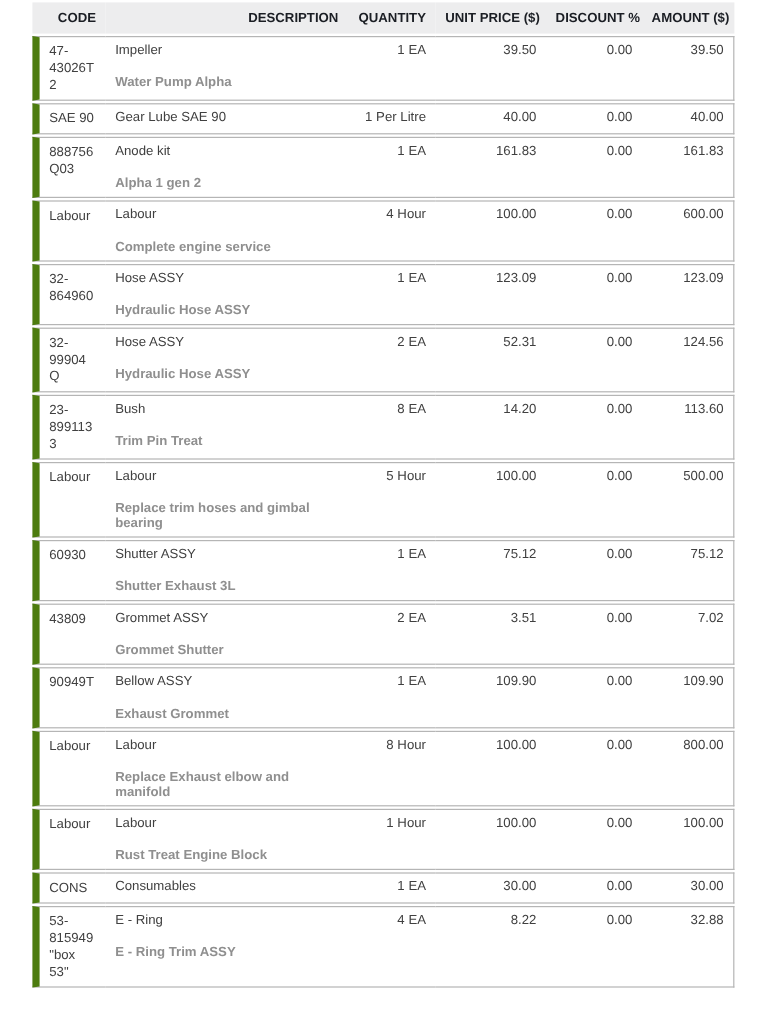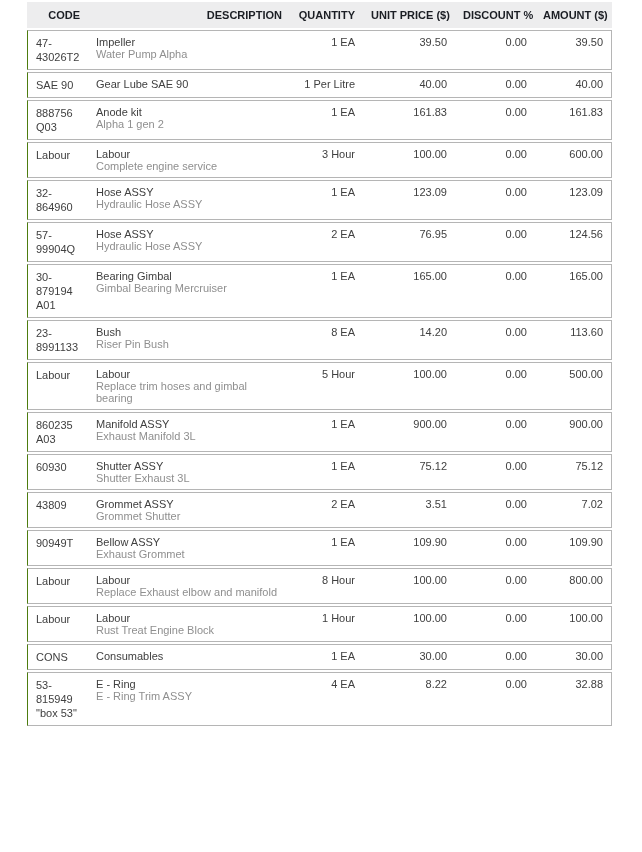--- a/index.html
+++ b/index.html
@@ -39,28 +39,28 @@
 
   tbody td {
     border-top: 1px solid #b5b5b5;
     border-bottom: 1px solid #b5b5b5;
     vertical-align: top;
     padding: 5px 8px;
     color: #404040;
     line-height: 12px;
     word-wrap: break-word;
   }
-  tbody td:first-child { border-left: 1px solid #4d7c0f; }
+  tbody td:first-child { border-left: 6px solid #4d7c0f; }
   tbody td:last-child  { border-right: 1px solid #b5b5b5; }
   tbody td.num { text-align: right; white-space: nowrap; }
 
   td.code { line-height: 14px; }
 
   .desc-main { color: #404040; }
-  .desc-sub  { color: #8f8f8f; margin-top: 0; }
+  .desc-sub  { color: #8f8f8f; margin-top: 15px; font-weight: bold; }
 </style>
 </head>
 <body>
 
 <table class="items">
   <colgroup>
     <col class="c-code">
       <col class="c-desc">
       <col class="c-qty">
     <col class="c-unit">
@@ -113,98 +113,76 @@
     <td class="num">0.00</td>
     <td class="num">161.83</td>
   </tr>
 
   <tr>
     <td class="code">Labour</td>
     <td>
       <div class="desc-main">Labour</div>
       <div class="desc-sub">Complete engine service</div>
     </td>
-    <td class="num">3 Hour</td>
+    <td class="num">4 Hour</td>
     <td class="num">100.00</td>
     <td class="num">0.00</td>
     <td class="num">600.00</td>
   </tr>
 
 
   <tr>
     <td class="code">32-864960</td>
     <td>
       <div class="desc-main">Hose ASSY</div>
       <div class="desc-sub">Hydraulic Hose ASSY</div>
     </td>
     <td class="num">1 EA</td>
     <td class="num">123.09</td>
     <td class="num">0.00</td>
     <td class="num">123.09</td>
   </tr>
 
   <tr>
-    <td class="code">57-99904Q</td>
+    <td class="code">32-99904Q</td>
     <td>
       <div class="desc-main">Hose ASSY</div>
       <div class="desc-sub">Hydraulic Hose ASSY</div>
     </td>
     <td class="num">2 EA</td>
-    <td class="num">76.95</td>
+    <td class="num">52.31</td>
     <td class="num">0.00</td>
     <td class="num">124.56</td>
   </tr>
 
-  <tr>
-    <td class="code">30-879194A01</td>
-    <td>
-      <div class="desc-main">Bearing Gimbal</div>
-      <div class="desc-sub">Gimbal Bearing Mercruiser</div>
-    </td>
-    <td class="num">1 EA</td>
-    <td class="num">165.00</td>
-    <td class="num">0.00</td>
-    <td class="num">165.00</td>
-  </tr>
 
   <tr>
     <td class="code">23-8991133</td>
     <td>
       <div class="desc-main">Bush</div>
-      <div class="desc-sub">Riser Pin Bush</div>
+      <div class="desc-sub">Trim Pin Treat</div>
     </td>
     <td class="num">8 EA</td>
     <td class="num">14.20</td>
     <td class="num">0.00</td>
     <td class="num">113.60</td>
   </tr>
 
   <tr>
     <td class="code">Labour</td>
     <td>
       <div class="desc-main">Labour</div>
       <div class="desc-sub">Replace trim hoses and gimbal bearing</div>
     </td>
     <td class="num">5 Hour</td>
     <td class="num">100.00</td>
     <td class="num">0.00</td>
     <td class="num">500.00</td>
   </tr>
 
-  <tr>
-    <td class="code">860235A03</td>
-    <td>
-      <div class="desc-main">Manifold ASSY</div>
-      <div class="desc-sub">Exhaust Manifold 3L</div>
-    </td>
-    <td class="num">1 EA</td>
-    <td class="num">900.00</td>
-    <td class="num">0.00</td>
-    <td class="num">900.00</td>
-  </tr>
 
 
   <tr>
     <td class="code">60930</td>
     <td>
       <div class="desc-main">Shutter ASSY</div>
       <div class="desc-sub">Shutter Exhaust 3L</div>
     </td>
     <td class="num">1 EA</td>
     <td class="num">75.12</td>

